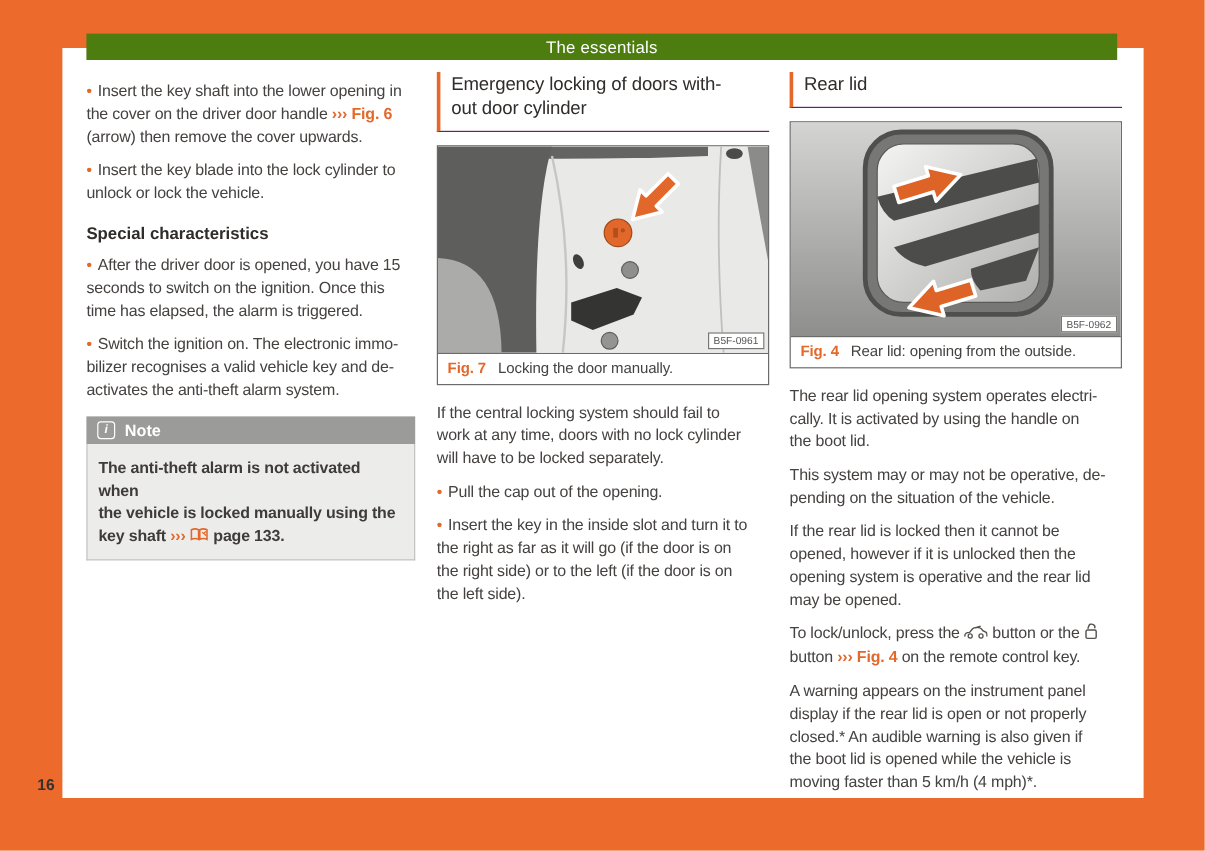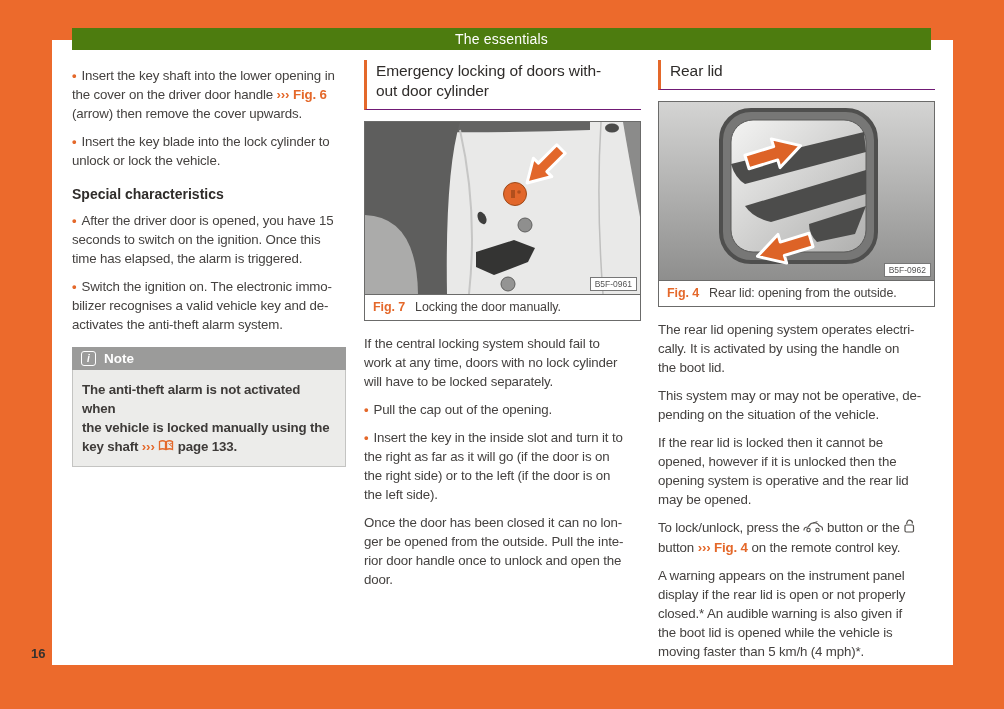--- a/index.html
+++ b/index.html
@@ -114,24 +114,20 @@
     </div>
     <div id="middle-paras">
         <p class="para"><span>If the central locking system should fail to
 work at any time, doors with no lock cylinder
 will have to be locked separately.</span></p>
         <p class="para"><span class="bullet">•</span><span>Pull the cap out of the opening.</span></p>
         <p class="para"><span class="bullet">•</span><span>Insert the key in the inside slot and turn it to
 the right as far as it will go (if the door is on
 the right side) or to the left (if the door is on
 the left side).</span></p>
-        <p class="para"><span>Once the door has been closed it can no lon-
-ger be opened from the outside. Pull the inte-
-rior door handle once to unlock and open the
-door.</span></p>
       </div>
   </div>
 
   <div class="col" id="col-right">
     <h2 class="col-heading">Rear lid</h2>
     <div class="figure">
       <div class="fig-image" style="height:178px;">
         <svg width="275" height="178" viewBox="0 0 275 178" preserveAspectRatio="none">
           <defs>
             <linearGradient id="bgGrad" x1="0" y1="0" x2="0" y2="1">

